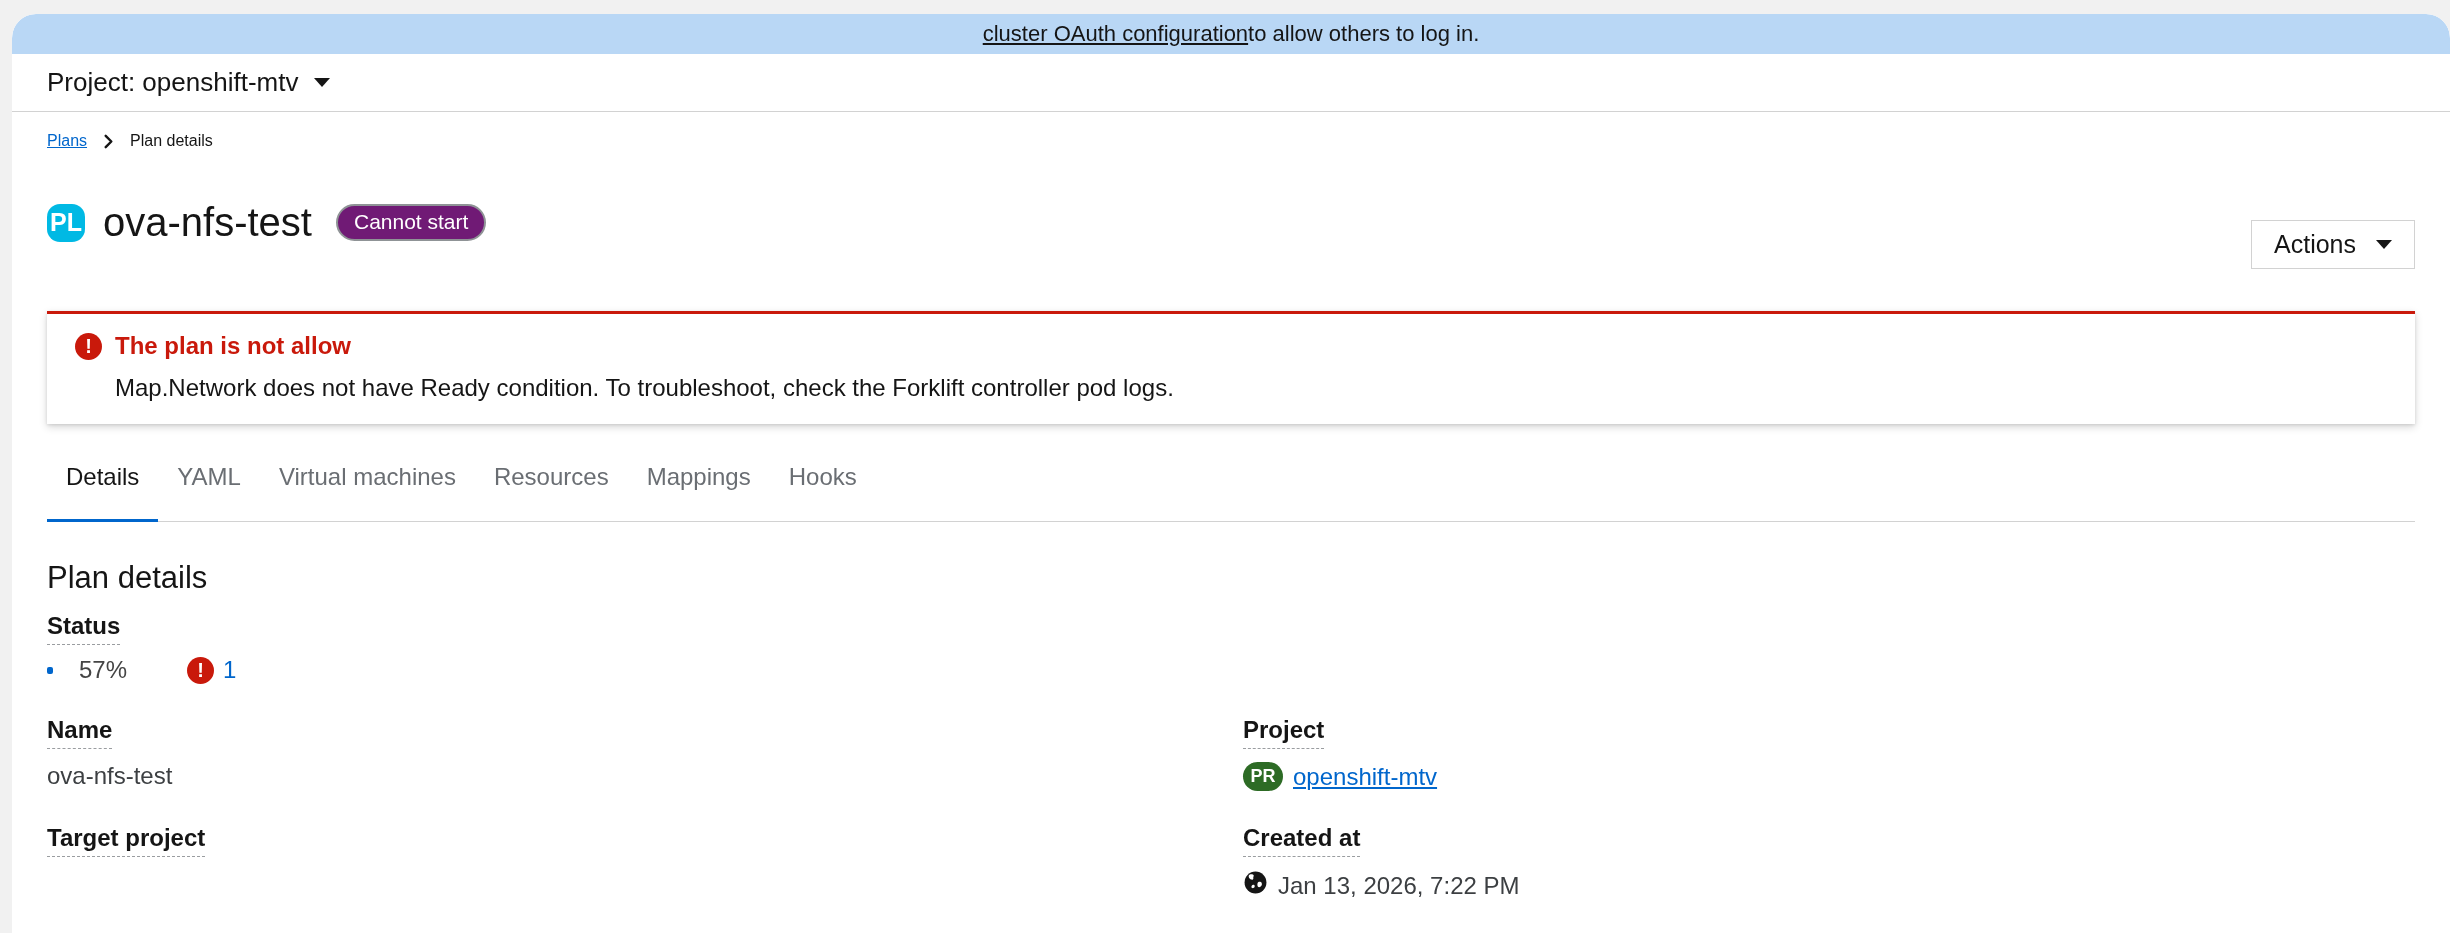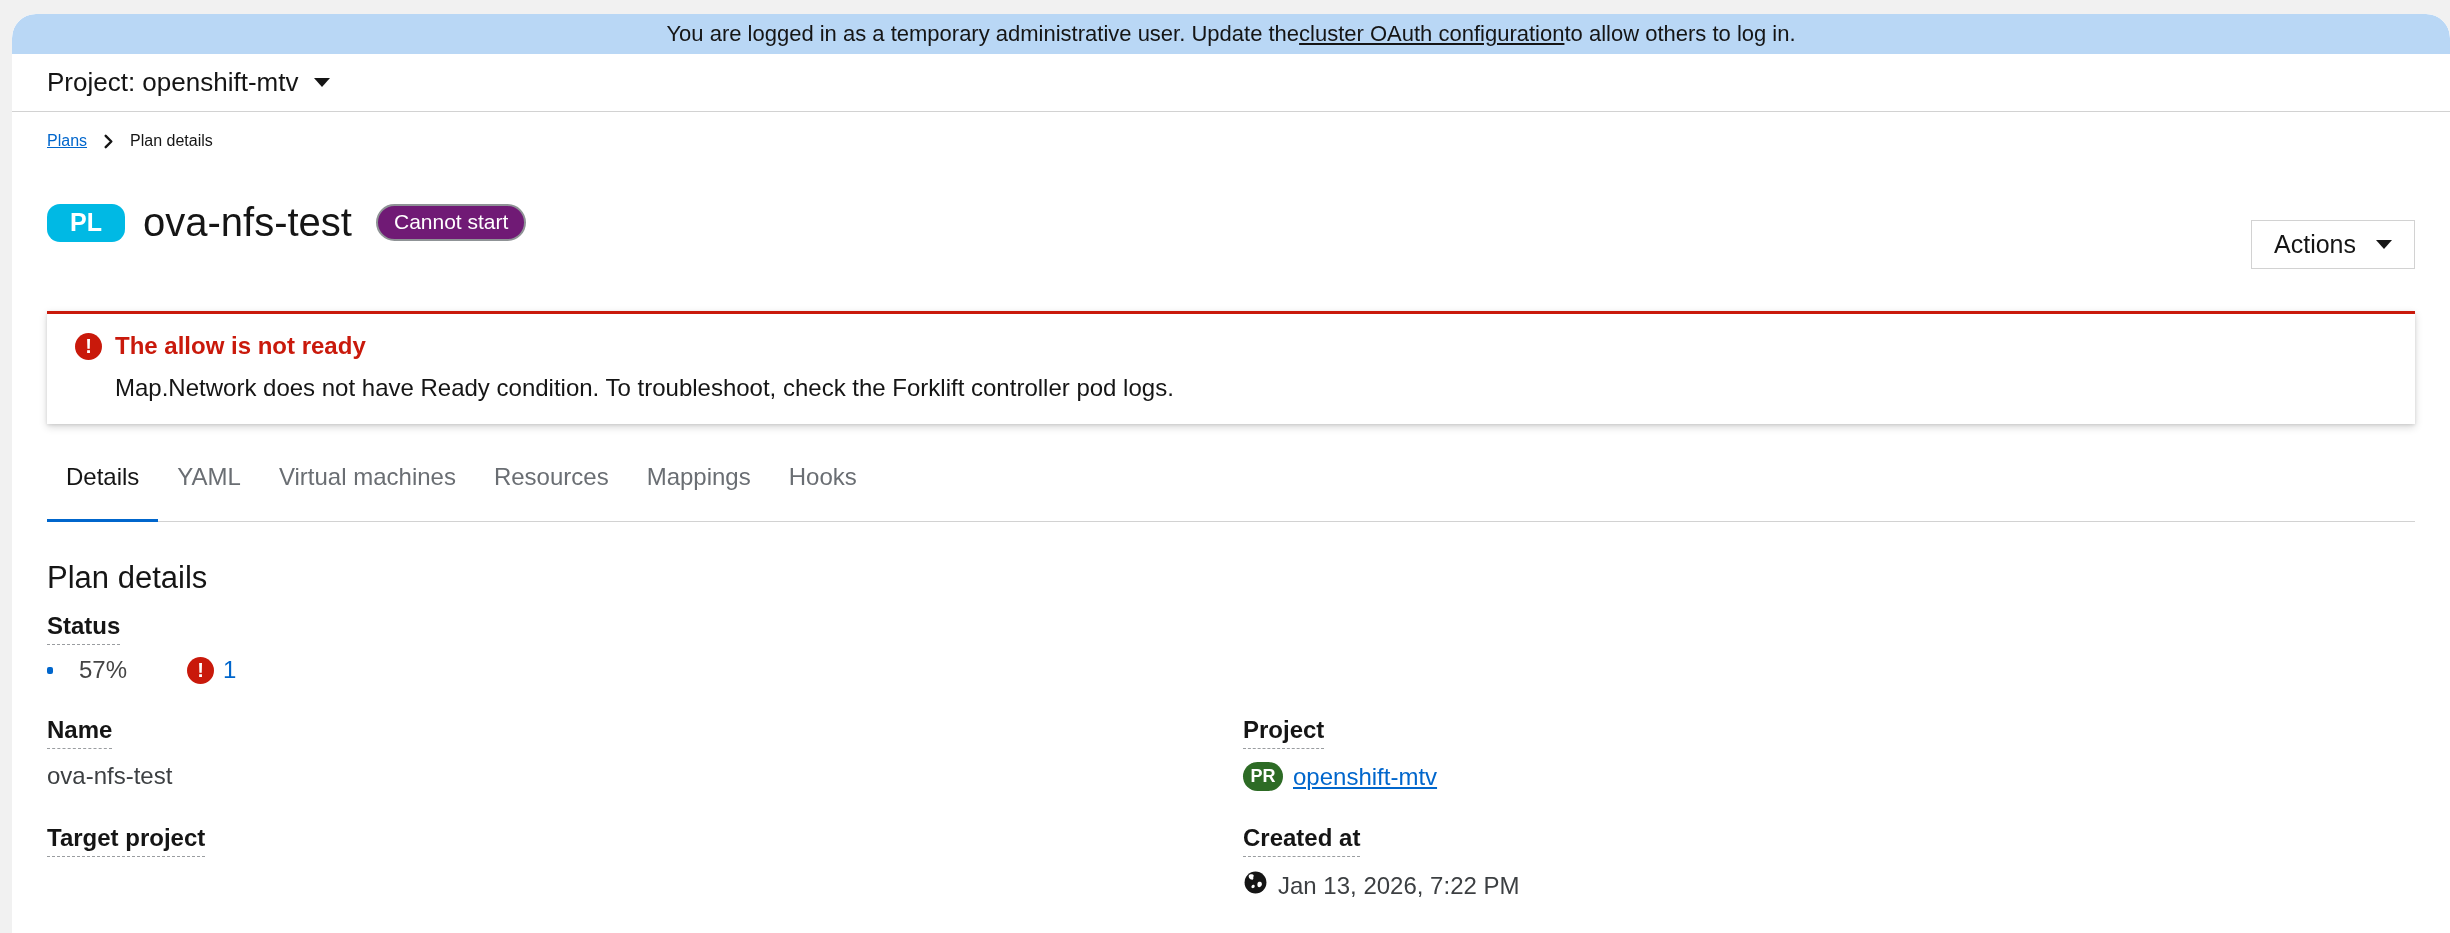--- a/index.html
+++ b/index.html
@@ -54,21 +54,21 @@
     display: flex; align-items: center; gap: 14px;
     font-size: 16px;
   }
   .breadcrumb-link { color: #0066cc; text-decoration: underline; cursor: pointer; }
   .crumb-sep { display: inline-flex; align-items: center; }
   .breadcrumb-current { color: #151515; }
   
   .title-row { margin-top: 26px; display: flex; align-items: center; gap: 18px; }
   .plan-badge {
     flex: none;
-    width: 78px; height: 38px;
+    width: 38px; height: 38px;
     background: #00b9e4; color: #fff;
     border-radius: 13px;
     display: flex; align-items: center; justify-content: center;
     font-size: 25px; font-weight: bold;
   }
   .page-title { font-size: 40px; font-weight: 500; color: #151515; }
   .status-pill {
     margin-left: 6px;
     background: #701a75; color: #fff;
     border: 2px solid #8f9396;
@@ -165,21 +165,20 @@
   }
   .inline-link { color: #0066cc; text-decoration: underline; cursor: pointer; }
   .icon-btn { background: none; border: none; cursor: pointer; display: inline-flex; padding: 0; }
 </style>
 </head>
 <body>
 
 <div class="card">
 
   <div class="banner">
-    <span>You are logged in as a temporary administrative user. Update the </span>
       <a>cluster OAuth configuration</a>
       <span> to allow others to log in.</span>
   </div>
 
   <div class="project-bar">
     <button class="project-toggle">
       <span>Project: openshift-mtv</span>
       <span class="caret-down"></span>
     </button>
   </div>
@@ -202,21 +201,21 @@
       <span class="status-pill">Cannot start</span>
       <button class="actions-btn">
         <span>Actions</span>
         <span class="caret-down"></span>
       </button>
     </div>
 
     <div class="alert">
       <div class="alert-head">
         <span class="err-icon"></span>
-        <span class="alert-title">The allow is not ready</span>
+        <span class="alert-title">The plan is not allow</span>
       </div>
       <p class="alert-desc">Map.Network does not have Ready condition. To troubleshoot, check the Forklift controller pod logs.</p>
     </div>
 
     <div class="tabs">
       <button class="tab active">Details</button>
       <button class="tab">YAML</button>
       <button class="tab">Virtual machines</button>
       <button class="tab">Resources</button>
       <button class="tab">Mappings</button>

